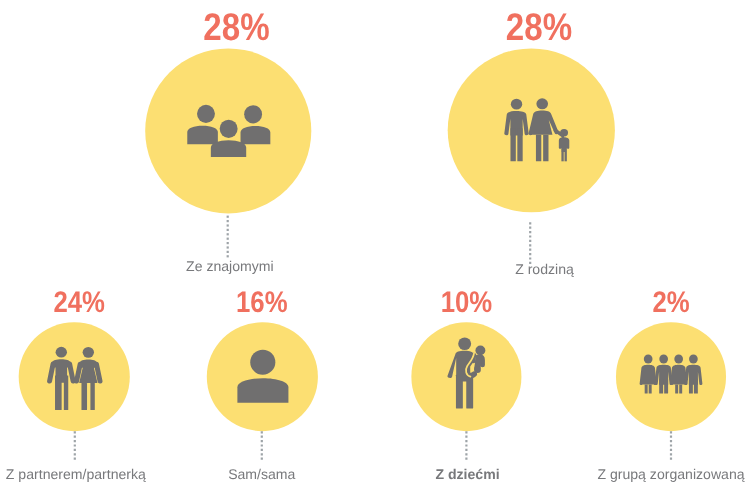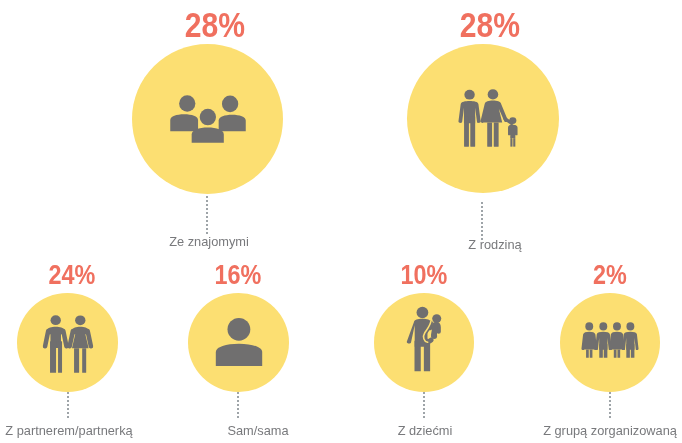--- a/index.html
+++ b/index.html
@@ -42,26 +42,26 @@
 
   .n2 .bubble{left:17.4px;}
   .n2 .pct{left:12.2px;}
   .n2 .dots{left:67px;}
   .n2 .label{left:-51px;}
 
   .n3 .bubble{left:188px;}
   .n3 .bubble > svg{margin-top:-0.5px;margin-left:0.6px;}
   .n3 .pct{left:178.1px;}
   .n3 .dots{left:237.3px;}
-  .n3 .label{left:118px;padding-left:20px;}
+  .n3 .label{left:118px;}
 
   .n4 .bubble{left:373.7px;}
   .n4 .pct{left:364.1px;}
   .n4 .dots{left:423.3px;}
-  .n4 .label{left:305px;}
+  .n4 .label{left:305px;font-weight:bold;}
 
   .n5 .bubble{left:559.7px;}
   .n5 .pct{left:550.2px;}
   .n5 .dots{left:609.3px;}
   .n5 .label{left:490px;}
 </style>
 </head>
 <body>
 
 <div class="stage">

